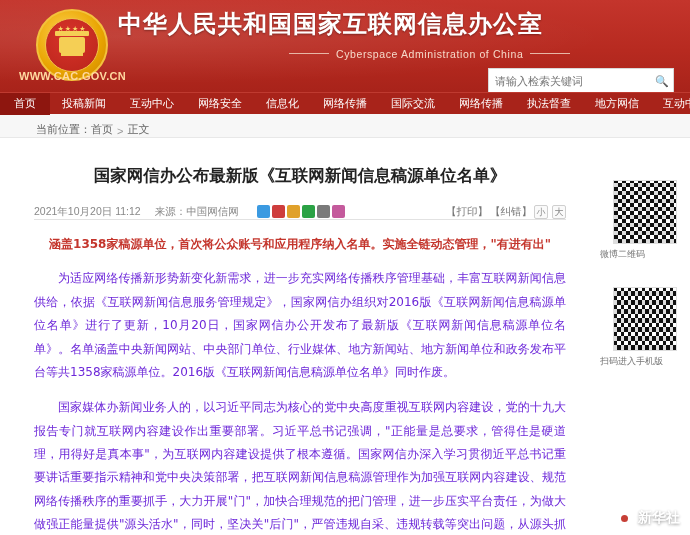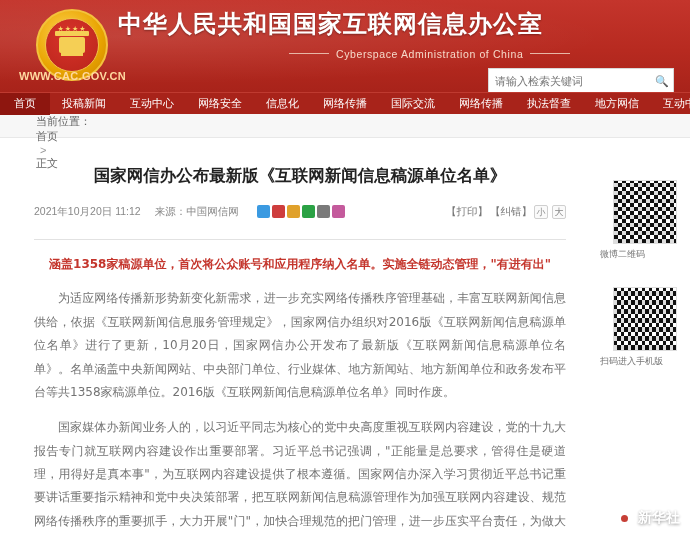--- a/index.html
+++ b/index.html
@@ -78,36 +78,36 @@
   }
   .nav .item {
     color:#fff; font-size:11px; padding:0 12px; line-height:22px; white-space:nowrap;
     font-family:"DejaVu Sans", sans-serif;
   }
   .nav .item.first { background:#8e160f; padding:0 14px; }
 
   
   .crumbbar {
     height:24px; background:#f7f7f7; border-bottom:1px solid #e8e8e8;
-    display:flex; align-items:flex-start; padding-left:36px; color:#666; font-size:11px;flex-direction:column;
+    display:flex; align-items:flex-end; padding-left:36px; color:#666; font-size:11px;
   }
   .crumbbar a{ color:#666; text-decoration:none; }
   .crumbbar .sep{ margin:0 4px; color:#999; }
 
   
   .content { display:flex; padding-top:12px; }
   .article { width:600px; padding:0 34px 0 34px; }
   .side { width:90px; padding-top:30px; }
 
   h1.headline {
     text-align:center; color:#222; font-size:16.5px; font-weight:bold;
     line-height:1.5; margin:14px 0 0 0; font-family:"DejaVu Sans", sans-serif;
   }
   .meta {
-    margin-top:16px; border-bottom:1px solid #e2e2e2; padding-bottom:20px;
+    margin-top:16px; border-bottom:1px solid #e2e2e2; padding-bottom:0;
     display:flex; align-items:center; color:#888; font-size:10.5px; position:relative;
   }
   .meta .date{ margin-right:14px; }
   .meta .source{ margin-right:14px; }
   .meta .share {
     display:flex; gap:2px; align-items:center; margin-left:4px;
   }
   .meta .share i{
     width:13px;height:13px;display:inline-block;border-radius:2px;font-style:normal;
     font-size:8px;color:#fff;text-align:center;line-height:13px;
@@ -124,21 +124,21 @@
   .meta .right .fs b{
     display:inline-block;width:14px;height:14px;border:1px solid #cfcfcf;border-radius:2px;
     color:#888;font-weight:normal;font-size:9px;text-align:center;line-height:13px;background:#fafafa;
   }
 
   .lede {
     margin:14px 0 0 0; text-align:center; color:#c4352c; font-weight:bold;
     font-size:12px; line-height:1.8; font-family:"DejaVu Sans", sans-serif;
   }
   p.para {
-    margin:12px 0 0 0; font-size:12px; line-height:1.95; color:#737373; text-align:justify;
+    margin:12px 0 0 0; font-size:12px; line-height:1.95; color:#6d28d9; text-align:justify;
     text-indent:2em; font-family:"DejaVu Sans", sans-serif;
   }
 
   
   .qrbox { }
   .qr {
     width:64px; height:64px; margin:0 auto;
     background-color:#fff;
     background-image:
       repeating-linear-gradient(90deg,#111 0 4px, #fff 4px 8px),

